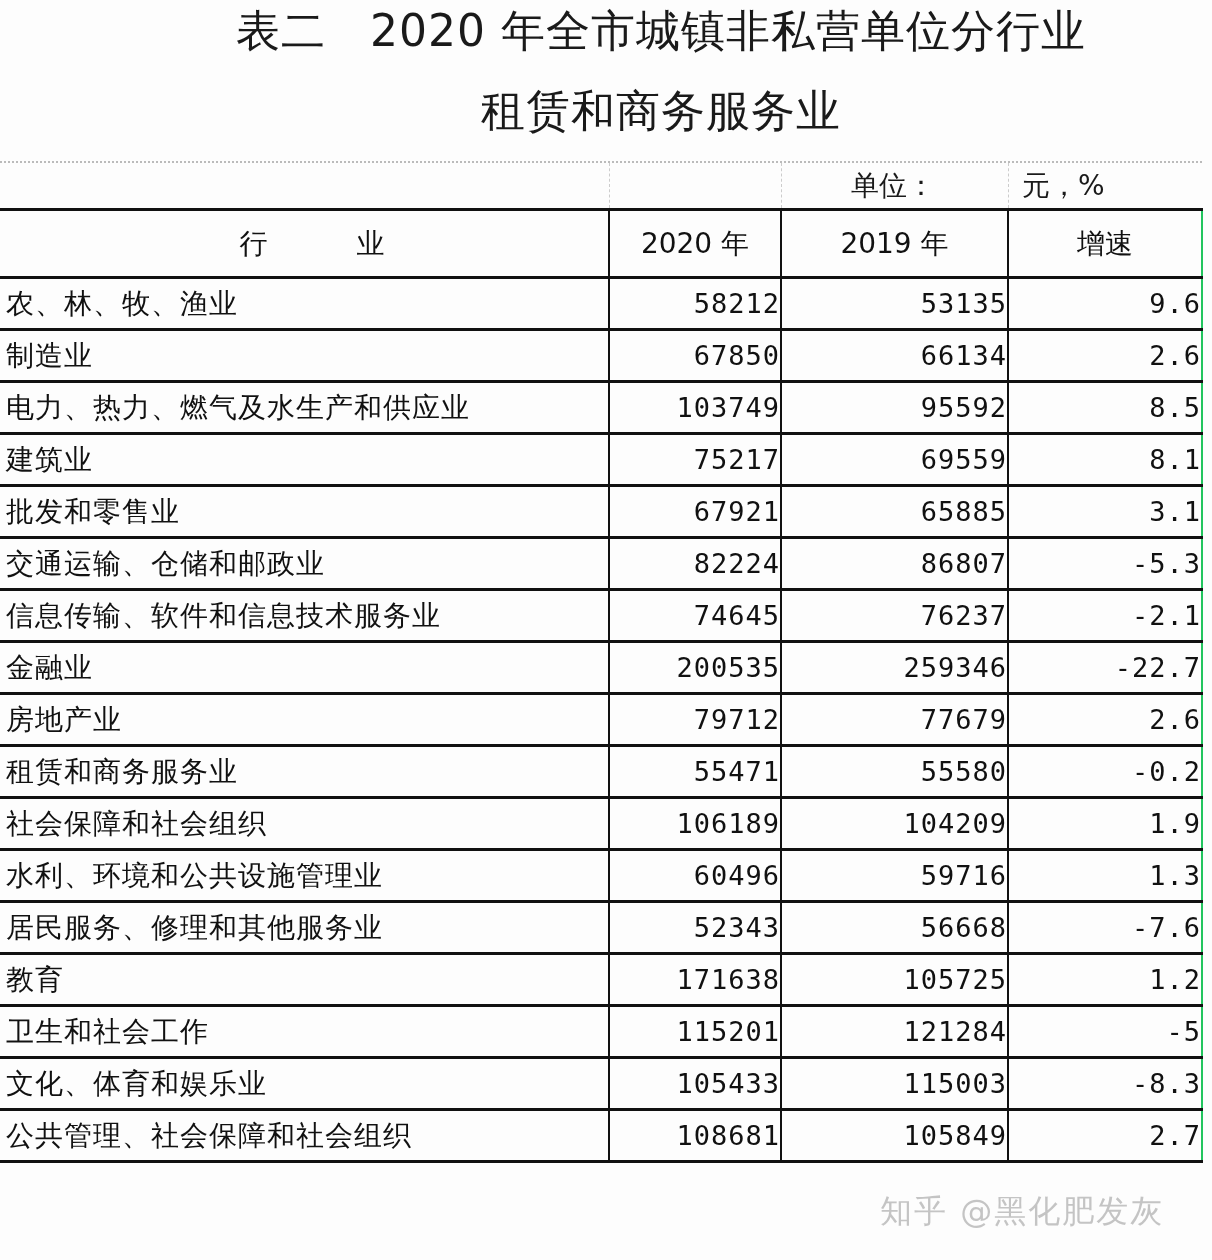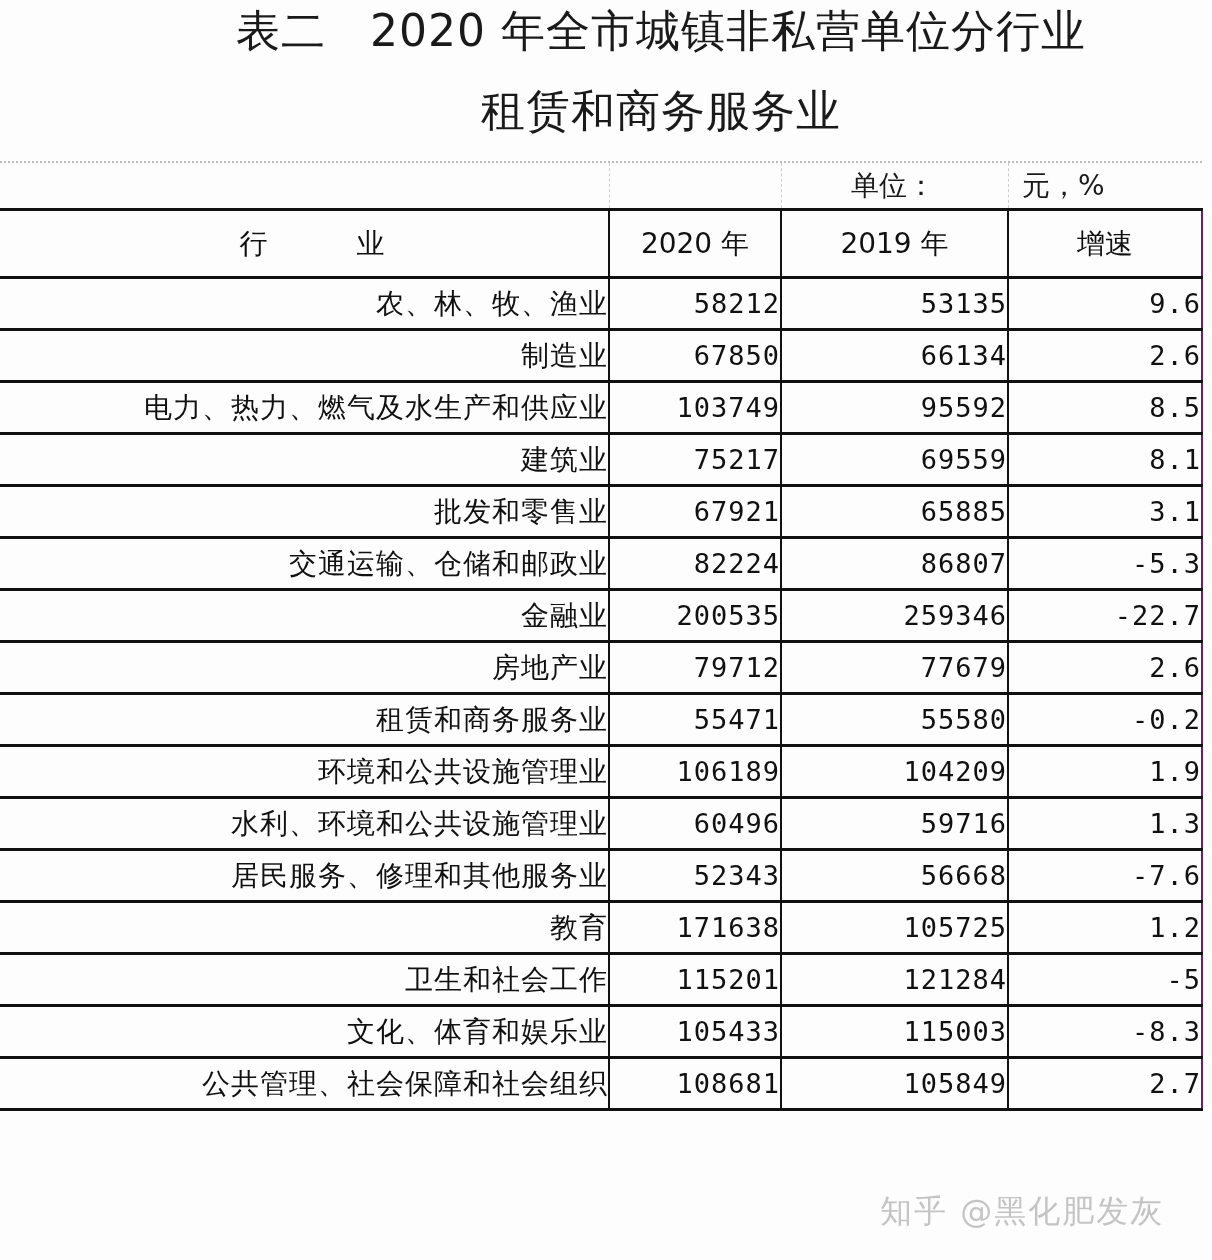--- a/index.html
+++ b/index.html
@@ -33,24 +33,24 @@
   table {
     position: absolute; top: 208px; left: 0;
     border-collapse: collapse; table-layout: fixed; width: 1202px;
   }
   col.c1 { width: 609px; } col.c2 { width: 172px; } col.c3 { width: 227px; } col.c4 { width: 194px; }
   th, td {
     border-top: 3px solid #111; border-bottom: 3px solid #111;
     border-right: 2px solid #111; border-left: 0;
     padding: 0; overflow: hidden; white-space: nowrap;
   }
-  th:last-child, td:last-child { border-right: 2px solid #701a75; }
+  th:last-child, td:last-child { border-right: 2px solid #22c55e; }
   th { height: 65px; font-weight: normal; font-size: 28px; text-align: center; }
   td { height: 49px; font-size: 28px; }
-  td.name { text-align: right; padding-left: 6px; letter-spacing: 1px; }
+  td.name { text-align: left; padding-left: 6px; letter-spacing: 1px; }
   td.num {
     text-align: right; 
     font-family: "DejaVu Sans Mono", "Liberation Mono", monospace;
     font-size: 27px; letter-spacing: 1px;
   }
   th.h-industry { letter-spacing: 40px; padding-left: 56px; }
   .watermark {
     position: absolute; left: 880px; top: 1190px;
     font-size: 32px; color: rgba(150,150,150,0.55);
     letter-spacing: 2px; pointer-events: none; text-align: center;
@@ -120,39 +120,45 @@
         <td class="num">65885</td>
         <td class="num">3.1</td>
       </tr>
       <tr>
         <td class="name">交通运输、仓储和邮政业</td>
         <td class="num">82224</td>
         <td class="num">86807</td>
         <td class="num">-5.3</td>
       </tr>
       <tr>
+        <td class="name">信息传输、软件和信息技术服务业</td>
+        <td class="num">74645</td>
+        <td class="num">76237</td>
+        <td class="num">-2.1</td>
+      </tr>
+      <tr>
         <td class="name">金融业</td>
         <td class="num">200535</td>
         <td class="num">259346</td>
         <td class="num">-22.7</td>
       </tr>
       <tr>
         <td class="name">房地产业</td>
         <td class="num">79712</td>
         <td class="num">77679</td>
         <td class="num">2.6</td>
       </tr>
       <tr>
         <td class="name">租赁和商务服务业</td>
         <td class="num">55471</td>
         <td class="num">55580</td>
         <td class="num">-0.2</td>
       </tr>
       <tr>
-        <td class="name">环境和公共设施管理业</td>
+        <td class="name">社会保障和社会组织</td>
         <td class="num">106189</td>
         <td class="num">104209</td>
         <td class="num">1.9</td>
       </tr>
       <tr>
         <td class="name">水利、环境和公共设施管理业</td>
         <td class="num">60496</td>
         <td class="num">59716</td>
         <td class="num">1.3</td>
       </tr>

